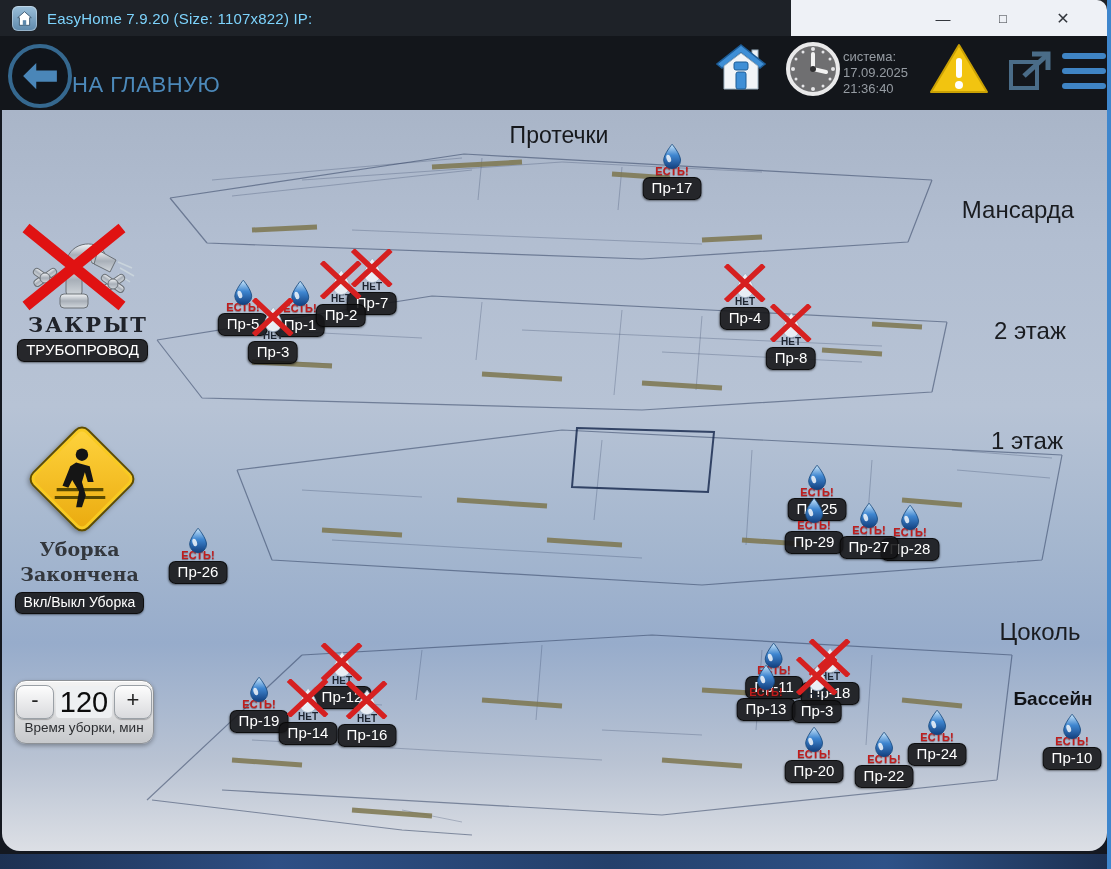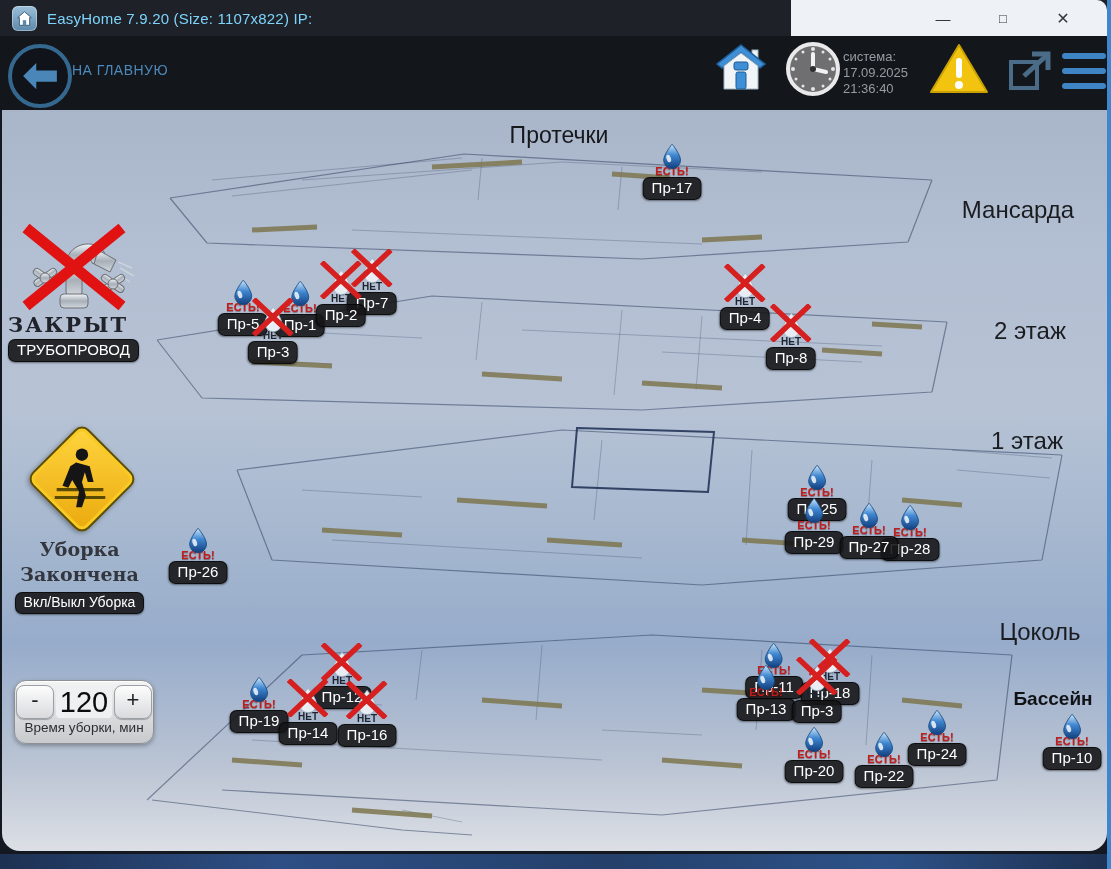--- a/index.html
+++ b/index.html
@@ -12,21 +12,21 @@
             box-shadow:inset 0 0 0 1px rgba(255,255,255,.35);}
   .win-title{color:#7dd3fc;font-size:15px;letter-spacing:.2px;}
   .controls-panel{position:absolute;right:0;top:0;width:316px;height:36px;background:#eef1f6;
                   border-radius:0 10px 0 0;display:flex;align-items:center;justify-content:flex-end;}
   .wbtn{width:60px;height:30px;display:flex;align-items:center;justify-content:center;color:#33373d;cursor:default;}
   .wbtn.min{font-size:15px;} .wbtn.max{font-size:13px;} .wbtn.cls{font-size:16px;margin-right:14px;}
   
   .header{position:absolute;left:0;top:36px;width:100%;height:74px;background:#13161b;}
   .back-btn{position:absolute;left:8px;top:8px;width:56px;height:56px;border-radius:50%;
             border:4px solid #35688f;display:flex;align-items:center;justify-content:center;background:#10141a;}
-  .back-label{position:absolute;left:72px;top:26px;color:#4c89ba;font-size:14px;letter-spacing:.5px;}
+  .back-label{position:absolute;left:72px;top:36px;color:#4c89ba;font-size:22px;letter-spacing:.5px;}
   .hicon{position:absolute;top:10px;}
   .sys-text{position:absolute;left:843px;top:13px;color:#969ca3;font-size:13px;line-height:1.22;}
   
   .main{position:absolute;left:2px;top:110px;width:1105px;height:741px;border-radius:0 0 18px 18px;overflow:hidden;
         background:linear-gradient(180deg,#a9b5c8 0%,#b2bed1 18%,#b7c3d5 40%,#a5b7cf 58%,#97accb 72%,#b9c3d3 88%,#dcdfe5 100%);}
   .plans{position:absolute;left:0;top:0;pointer-events:none;}
   .ln{stroke:rgba(40,55,90,.5);stroke-width:1.2;fill:none;}
   .ln2{stroke:rgba(40,55,90,.26);stroke-width:1;fill:none;}
   .wall{stroke:rgba(125,118,78,.85);stroke-width:5;fill:none;}
   .dark{stroke:rgba(18,35,72,.8);stroke-width:2;fill:none;}
@@ -41,21 +41,21 @@
   .dropwrap{position:relative;width:34px;height:28px;display:flex;justify-content:center;}
   .sensor .x-mark{display:none;position:absolute;left:50%;top:-7px;transform:translateX(-50%);}
   .sensor.dry .x-mark{display:block;}
   .sensor.dry path.drop-shape{fill:#e8edf4;stroke:#9fb0c4;}
   .sensor.dry .drop-hl{opacity:.4;}
   .s-status{font-size:11px;font-weight:bold;margin-top:-5px;}
   .sensor.wet .s-status{color:#c01d1d;text-shadow:0 1px 1px rgba(70,0,0,.45);}
   .sensor.dry .s-status{color:#1d2430;font-size:10px;margin-top:-3px;}
   .sensor .pill{margin-top:0px;}
   
-  .pipeline{position:absolute;left:6px;top:112px;width:140px;text-align:left;}
+  .pipeline{position:absolute;left:6px;top:112px;width:140px;text-align:right;}
   .pipeline .status{font-family:"DejaVu Serif",serif;font-weight:bold;font-size:21px;letter-spacing:2px;color:#20232a;margin-top:-2px;}
   .pipeline .pill{display:inline-block;margin-top:2px;}
   .faucet-box{position:relative;width:120px;height:92px;margin:0 auto;}
   .cleaning{position:absolute;left:10px;top:315px;width:135px;text-align:center;}
   .sign-box{position:relative;width:120px;height:112px;margin:0 auto;}
   .diamond{position:absolute;left:22px;top:14px;width:76px;height:76px;transform:rotate(45deg);
            background:linear-gradient(135deg,#ffd53f,#eaa90d);border:2px solid #5f4d00;border-radius:10px;
            box-shadow:inset 0 0 0 3px #f8ca22,0 2px 5px rgba(0,0,0,.35);}
   .cleaning .status{font-family:"DejaVu Serif",serif;font-weight:bold;font-size:19px;color:#33373d;line-height:1.3;}
   .cleaning .pill{display:inline-block;margin-top:6px;font-size:14px;}

